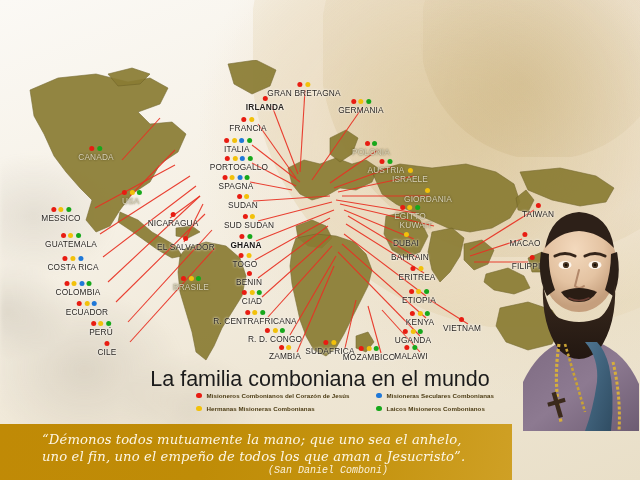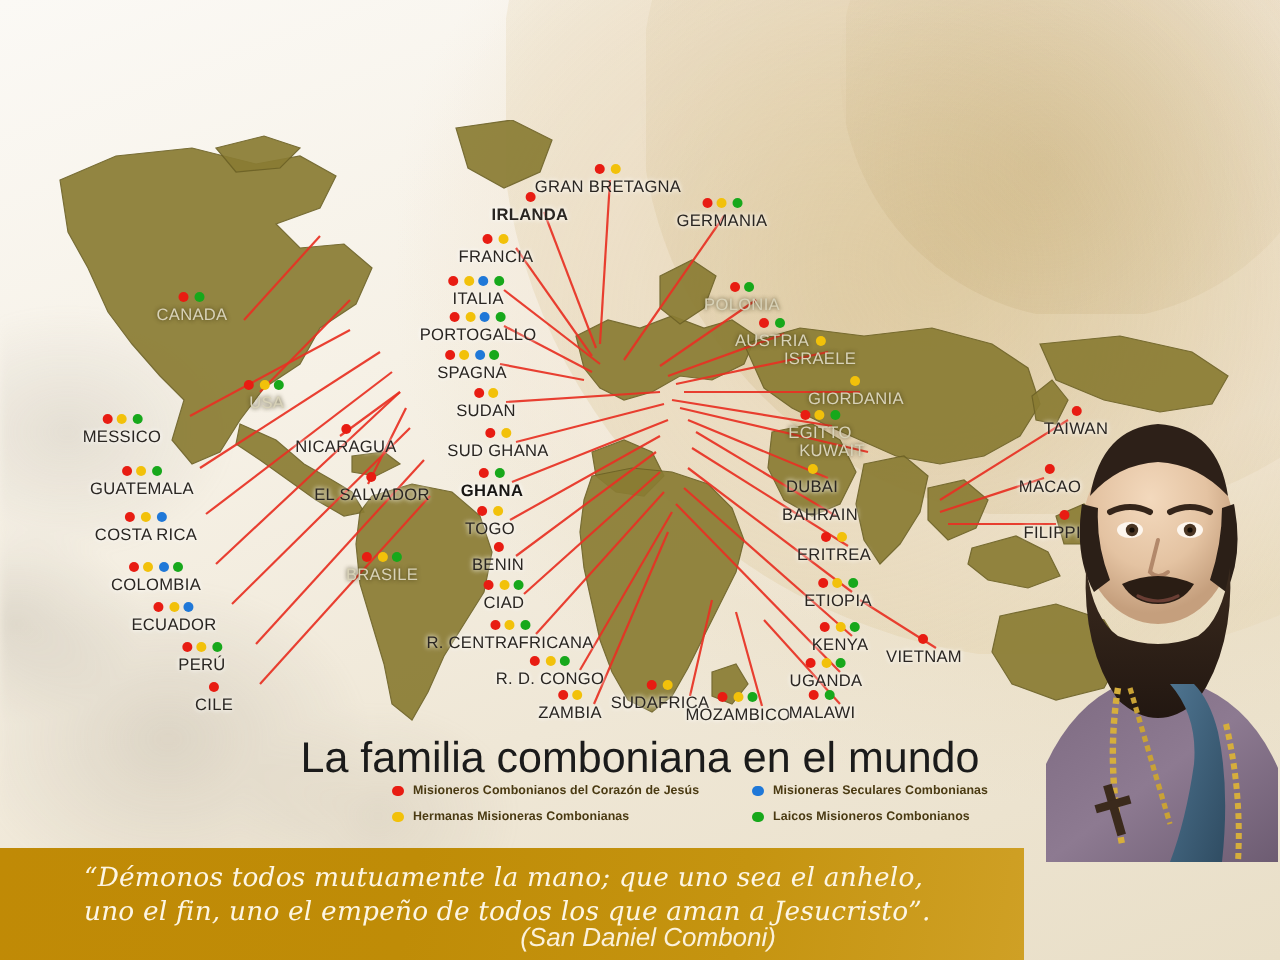--- a/index.html
+++ b/index.html
@@ -64,21 +64,21 @@
 
   
   .loc { position:absolute; }
   .loc .dots { display:flex; gap:2.6px; justify-content:center; margin-bottom:.5px; }
   .dot { width:5px; height:5px; border-radius:50%; display:block; }
   .d-red    { background:#e81c12; }
   .d-yellow { background:#f2c10a; }
   .d-green  { background:#17a81b; }
   .d-blue   { background:#1f78d8; }
   .loc .nm {
-    font-size:8.3px; color:#2a2622; white-space:nowrap; text-align:right;
+    font-size:8.3px; color:#2a2622; white-space:nowrap; text-align:left;
     letter-spacing:.15px;
     text-shadow:0 0 2px rgba(255,255,255,.85), 0 0 3px rgba(255,255,255,.7);
   }
   .loc.onland .nm { color:#d8d2b8; text-shadow:0 0 2px rgba(60,52,20,.9); }
   .loc.bold .nm { font-weight:bold; color:#171513; }
 
   
   #legend {
     position:absolute; left:196px; top:392px; width:350px;
     display:grid; grid-template-columns:1fr 1fr; row-gap:6px; column-gap:10px;
@@ -97,22 +97,22 @@
     background:linear-gradient(100deg,#c08a06 0%, #bf8c07 40%, #c59410 72%, #cfa025 100%);
   }
   .quote {
     position:absolute; left:42px; top:8px; width:440px;
     font-family:"DejaVu Serif", serif; font-style:italic;
     font-size:13.2px; line-height:16.5px; color:#fdf6e4;
     letter-spacing:.1px;
   }
   .attrib {
     position:absolute; right:124px; bottom:4px;
-    font-family:Liberation Sans, sans-serif; font-style:italic;
-    font-size:13px; color:#fbf1da;
+    font-family:Liberation Mono, monospace; font-style:italic;
+    font-size:10px; color:#fbf1da;
   }
 </style>
 </head>
 <body>
 
 <div id="slide">
 
   <div class="arc arc1"></div>
   <div class="arc arc2"></div>
   <div class="arc arc3"></div>
@@ -440,21 +440,21 @@
           <span class="dot d-red"></span>
           <span class="dot d-yellow"></span>
         </div>
         <div class="nm">SUDAN</div>
       </div>
       <div class="loc" style="left: 249px; top: 214px; transform: translateX(-50%);">
         <div class="dots">
           <span class="dot d-red"></span>
           <span class="dot d-yellow"></span>
         </div>
-        <div class="nm">SUD GHANA</div>
+        <div class="nm">SUD SUDAN</div>
       </div>
       <div class="loc bold" style="left: 246px; top: 234px; transform: translateX(-50%);">
         <div class="dots">
           <span class="dot d-red"></span>
           <span class="dot d-green"></span>
         </div>
         <div class="nm">GHANA</div>
       </div>
       <div class="loc" style="left: 245px; top: 253px; transform: translateX(-50%);">
         <div class="dots">

